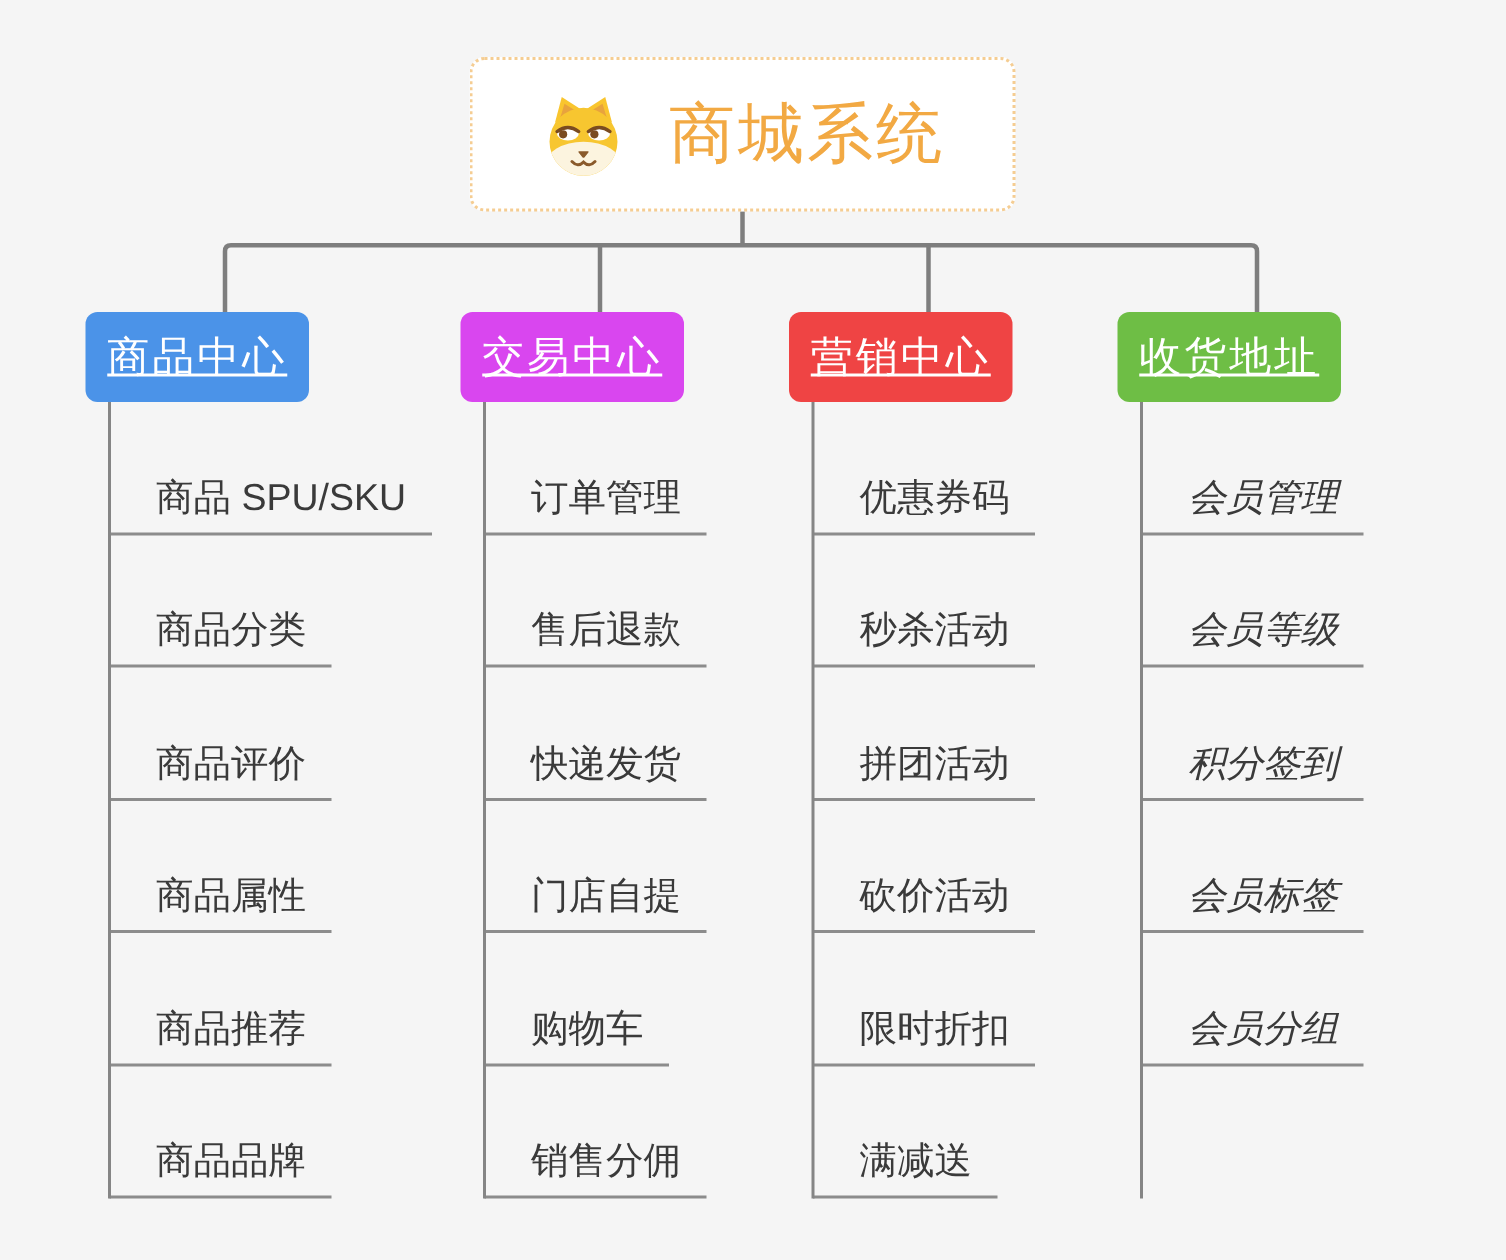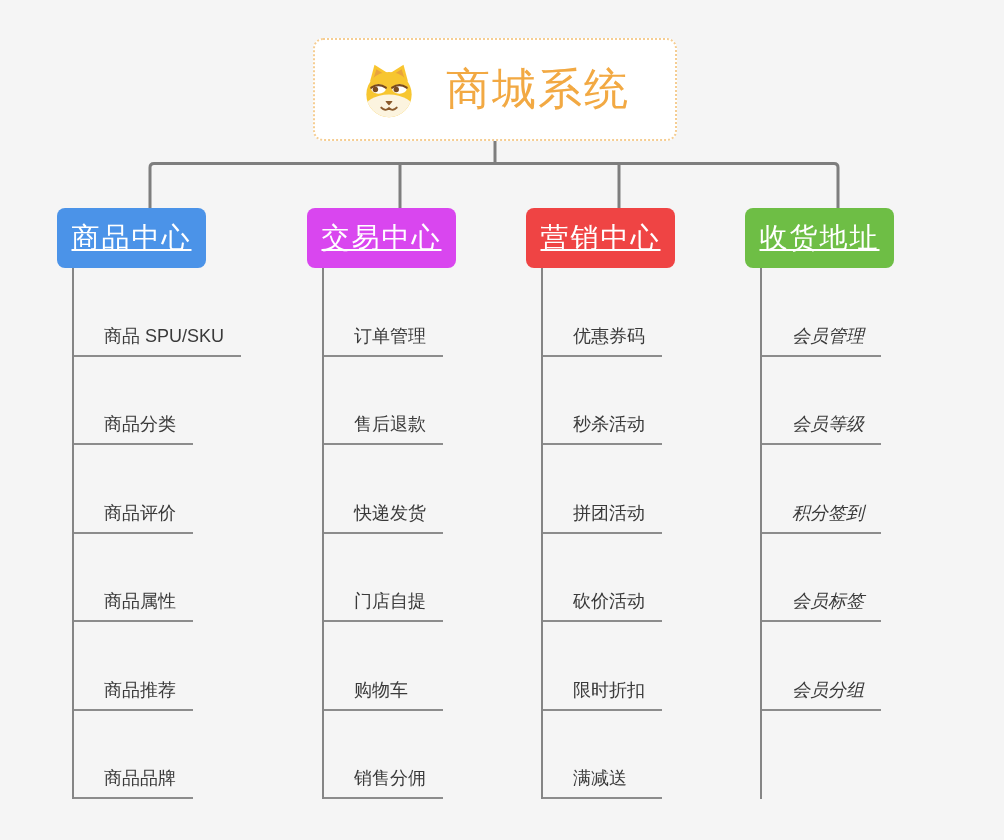--- a/index.html
+++ b/index.html
@@ -57,21 +57,21 @@
     background:#858585;
   }
   .branch-list li{
     box-sizing:border-box;
     height:88.5px;
     width:fit-content;
     min-width:120px;
     display:flex;align-items:flex-end;
     padding:0 17px 7px 31px;
     border-bottom:2px solid #8C8C8C;
-    font-size:18px;
+    font-size:25px;
     color:#3A3A3A;
     white-space:nowrap;
   }
 </style>
 </head>
 <body>
 
 <div class="canvas">
 
   <svg class="connectors" viewBox="0 0 1004 840" xmlns="http://www.w3.org/2000/svg">

